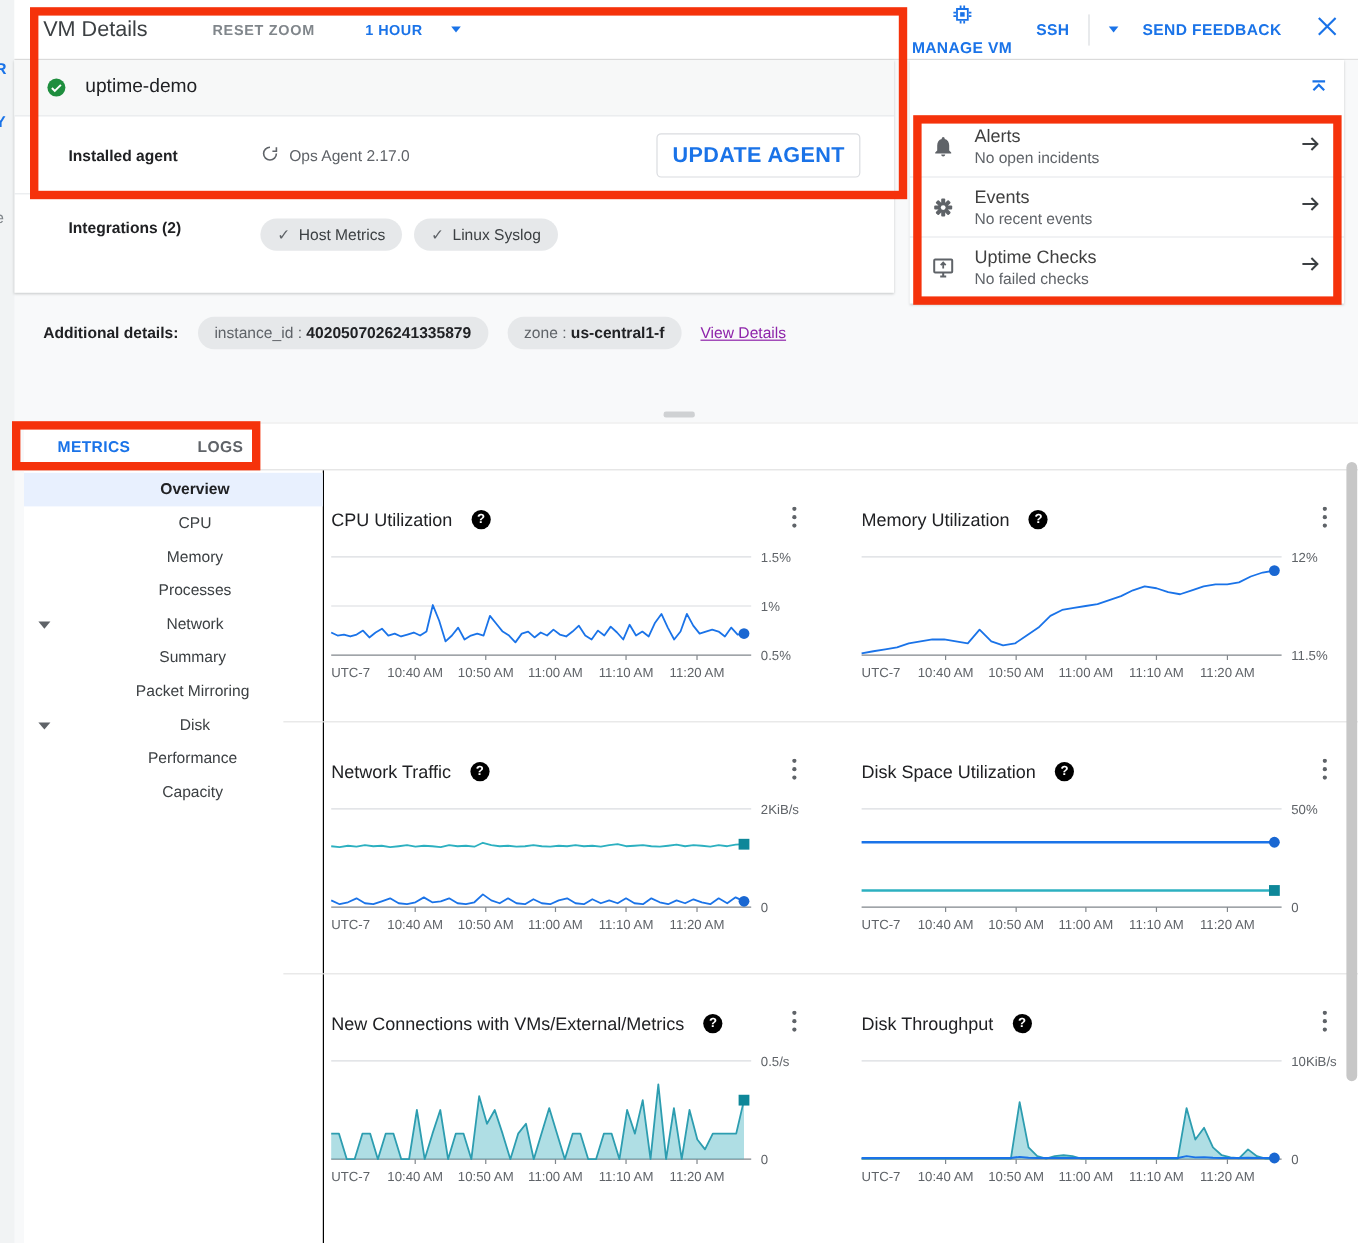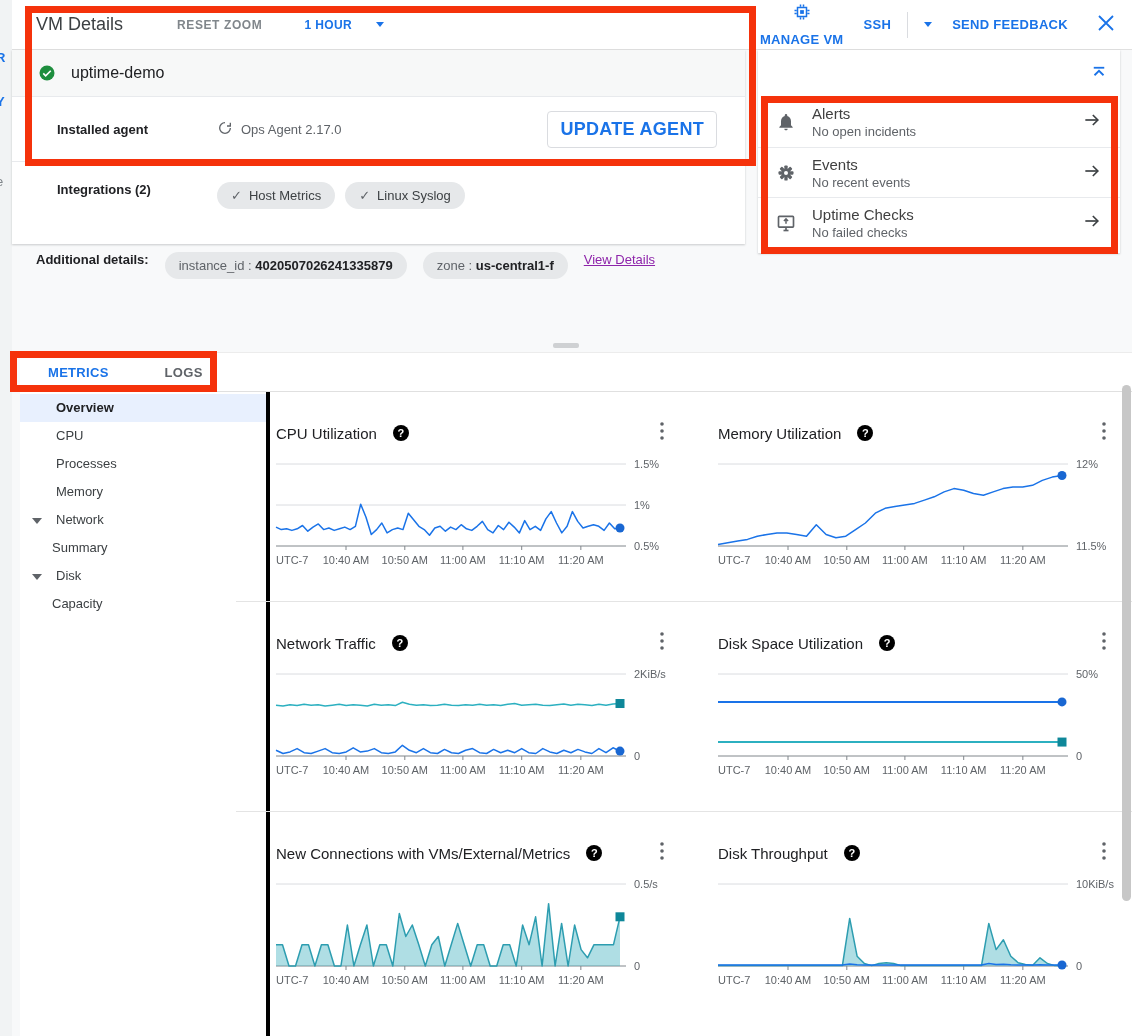--- a/index.html
+++ b/index.html
@@ -43,37 +43,37 @@
   .panel-list { position:absolute; left:0; top:47px; width:362px; }
   .panel-row { height:50px; display:flex; align-items:center; border-top:1px solid #e8eaed; cursor:pointer; }
   .panel-row:first-child { border-top:none; }
   .panel-icon { width:20px; height:20px; margin-left:18px; flex:none; }
   .panel-texts { margin-left:16px; }
   .panel-title { font-size:15px; color:#404040; }
   .panel-sub { font-size:13px; color:#5f6368; margin-top:2px; }
   .panel-arrow { margin-left:auto; margin-right:18px; }
 
   
-  .additional-row { position:absolute; left:12px; top:252px; display:flex; }
+  .additional-row { position:absolute; left:12px; top:264px; display:flex; align-items:center; }
   .add-label { font-size:13px; font-weight:bold; color:#202124; margin-left:24px; }
   .kv-chip { background:#e6e8ea; border-radius:14px; height:27px; display:flex; align-items:center; padding:0 14px; font-size:13px; color:#5f6368; margin-left:16px; white-space:pre; }
   .kv-chip b { color:#202124; }
   .view-details { font-size:13px; color:#8e24aa; text-decoration:underline; margin-left:16px; cursor:pointer; }
 
   
   .resize-handle { position:absolute; left:553px; top:343px; width:26px; height:5px; background:#cfd1d3; border-radius:2px; cursor:row-resize; }
 
   
   .metrics-section { position:absolute; left:20px; top:352px; width:1120px; height:684px; background:#fff; border-top:1px solid #ececec; }
   .tabs-bar { position:absolute; left:0; top:0; width:1120px; height:39px; border-bottom:1px solid #e0e0e0; display:flex; align-items:center; }
   .tab { font-size:13px; font-weight:bold; letter-spacing:.3px; color:#5f6368; padding:0 28px; height:100%; display:flex; align-items:center; cursor:pointer; position:relative; }
   .tab.active { color:#1a73e8; }
   .tab.active:after { content:""; position:absolute; left:0; right:0; bottom:0; height:3px; background:#1a73e8; }
 
-  .sidebar { position:absolute; left:0; top:39px; width:250px; height:645px; border-right:4px solid #000000; padding-top:2px; }
+  .sidebar { position:absolute; left:0; top:39px; width:250px; height:645px; border-right:1px solid #000000; padding-top:2px;text-align:center; }
   .sb-item { position:relative; height:28px; line-height:28px; font-size:13px; color:#3c4043; padding-left:36px; cursor:pointer; white-space:nowrap; }
   .sb-item.lvl1 { padding-left:32px; }
   .sb-item.selected { background:#e8f0fe; color:#202124; font-weight:bold; }
   .sb-arrow { position:absolute; left:12px; top:12px; width:0; height:0; border-left:5px solid transparent; border-right:5px solid transparent; border-top:6px solid #5f6368; }
 
   .charts-area { position:absolute; left:216px; top:39px; width:904px; height:645px; overflow:hidden; }
   .chart-row { display:flex; gap:42px; padding:28px 0 0 40px; border-bottom:1px solid #e4e4e4; height:210px; }
   .chart-row:last-child { border-bottom:none; height:225px; }
   .chart-card { width:400px; }
   .chart-head { display:flex; align-items:center; height:26px; }
@@ -263,25 +263,27 @@
 
   <div class="metrics-section">
     <div class="tabs-bar">
       <div class="tab active">METRICS</div>
       <div class="tab">LOGS</div>
     </div>
 
     <div class="sidebar" id="sidebar-list">
         <div class="sb-item selected">Overview</div>
         <div class="sb-item">CPU</div>
+        <div class="sb-item">Memory</div>
         <div class="sb-item">Processes</div>
-        <div class="sb-item">Memory</div>
         <div class="sb-item"><span class="sb-arrow"></span>Network</div>
         <div class="sb-item lvl1">Summary</div>
+        <div class="sb-item lvl1">Packet Mirroring</div>
         <div class="sb-item"><span class="sb-arrow"></span>Disk</div>
+        <div class="sb-item lvl1">Performance</div>
         <div class="sb-item lvl1">Capacity</div>
       </div>
 
     <div class="charts-area">
       <div class="chart-row">
         <div class="chart-card">
           <div class="chart-head">
             <span class="chart-title">CPU Utilization</span>
             <span class="help-icon">?</span>
             <span class="menu-dots"><svg width="4" height="18" viewBox="0 0 4 18" fill="#5f6368">

